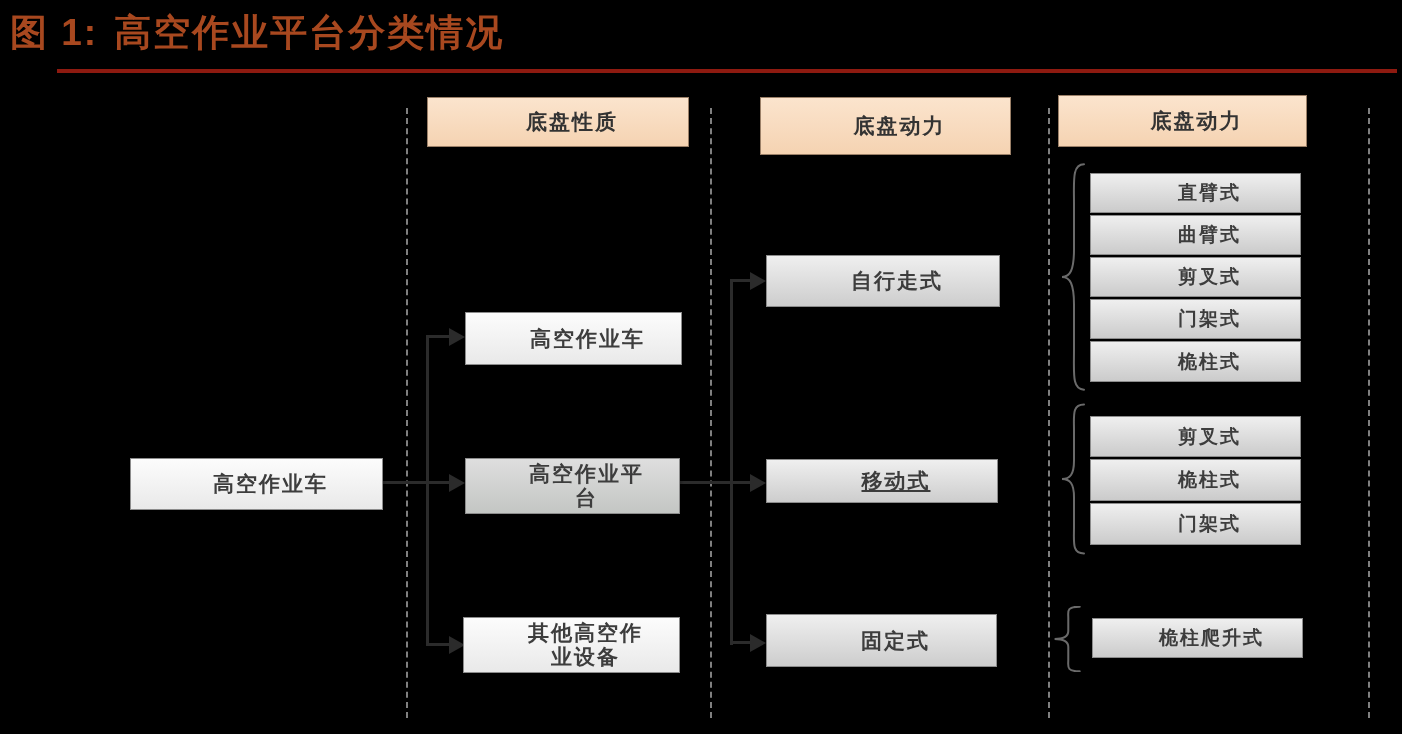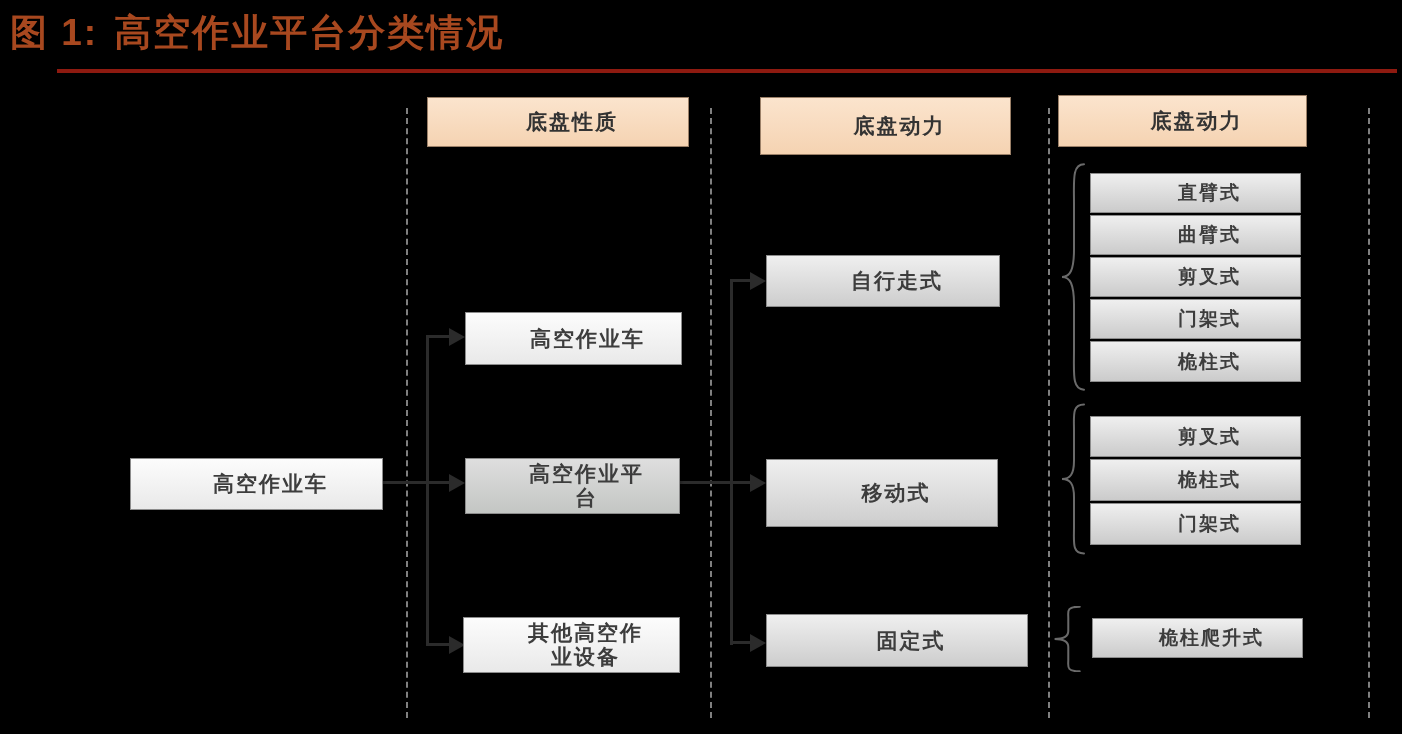--- a/index.html
+++ b/index.html
@@ -82,24 +82,24 @@
   <div class="box dark" style="left:465px;top:458px;width:215px;height:56px;">
     <span class="wrap5">高空作业平台</span>
   </div>
   <div class="box light" style="left:463px;top:617px;width:217px;height:56px;">
     <span class="wrap5">其他高空作业设备</span>
   </div>
 
   <div class="box mid" style="left:766px;top:255px;width:234px;height:52px;">
     <span>自行走式</span>
   </div>
-  <div class="box mid" style="left:766px;top:459px;width:232px;height:68px;">
+  <div class="box mid" style="left:766px;top:459px;width:232px;height:44px;text-decoration:underline;">
     <span>移动式</span>
   </div>
-  <div class="box mid" style="left:766px;top:614px;width:262px;height:53px;">
+  <div class="box mid" style="left:766px;top:614px;width:231px;height:53px;">
     <span>固定式</span>
   </div>
 
   <div class="brace" style="left:1058px;top:162px;width:28px;height:230px;">
     <svg viewBox="0 0 28 100" preserveAspectRatio="none">
       <path d="M26,1 C14,1 16,8 16,18 L16,38 C16,47 12,50 4,50 C12,50 16,53 16,62 L16,82 C16,92 14,99 26,99" fill="none" stroke="#6a6a6a" stroke-width="2" vector-effect="non-scaling-stroke" stroke-linecap="round"></path>
     </svg>
   </div>
   <div class="brace" style="left:1058px;top:403px;width:28px;height:152px;">
     <svg viewBox="0 0 28 100" preserveAspectRatio="none">

